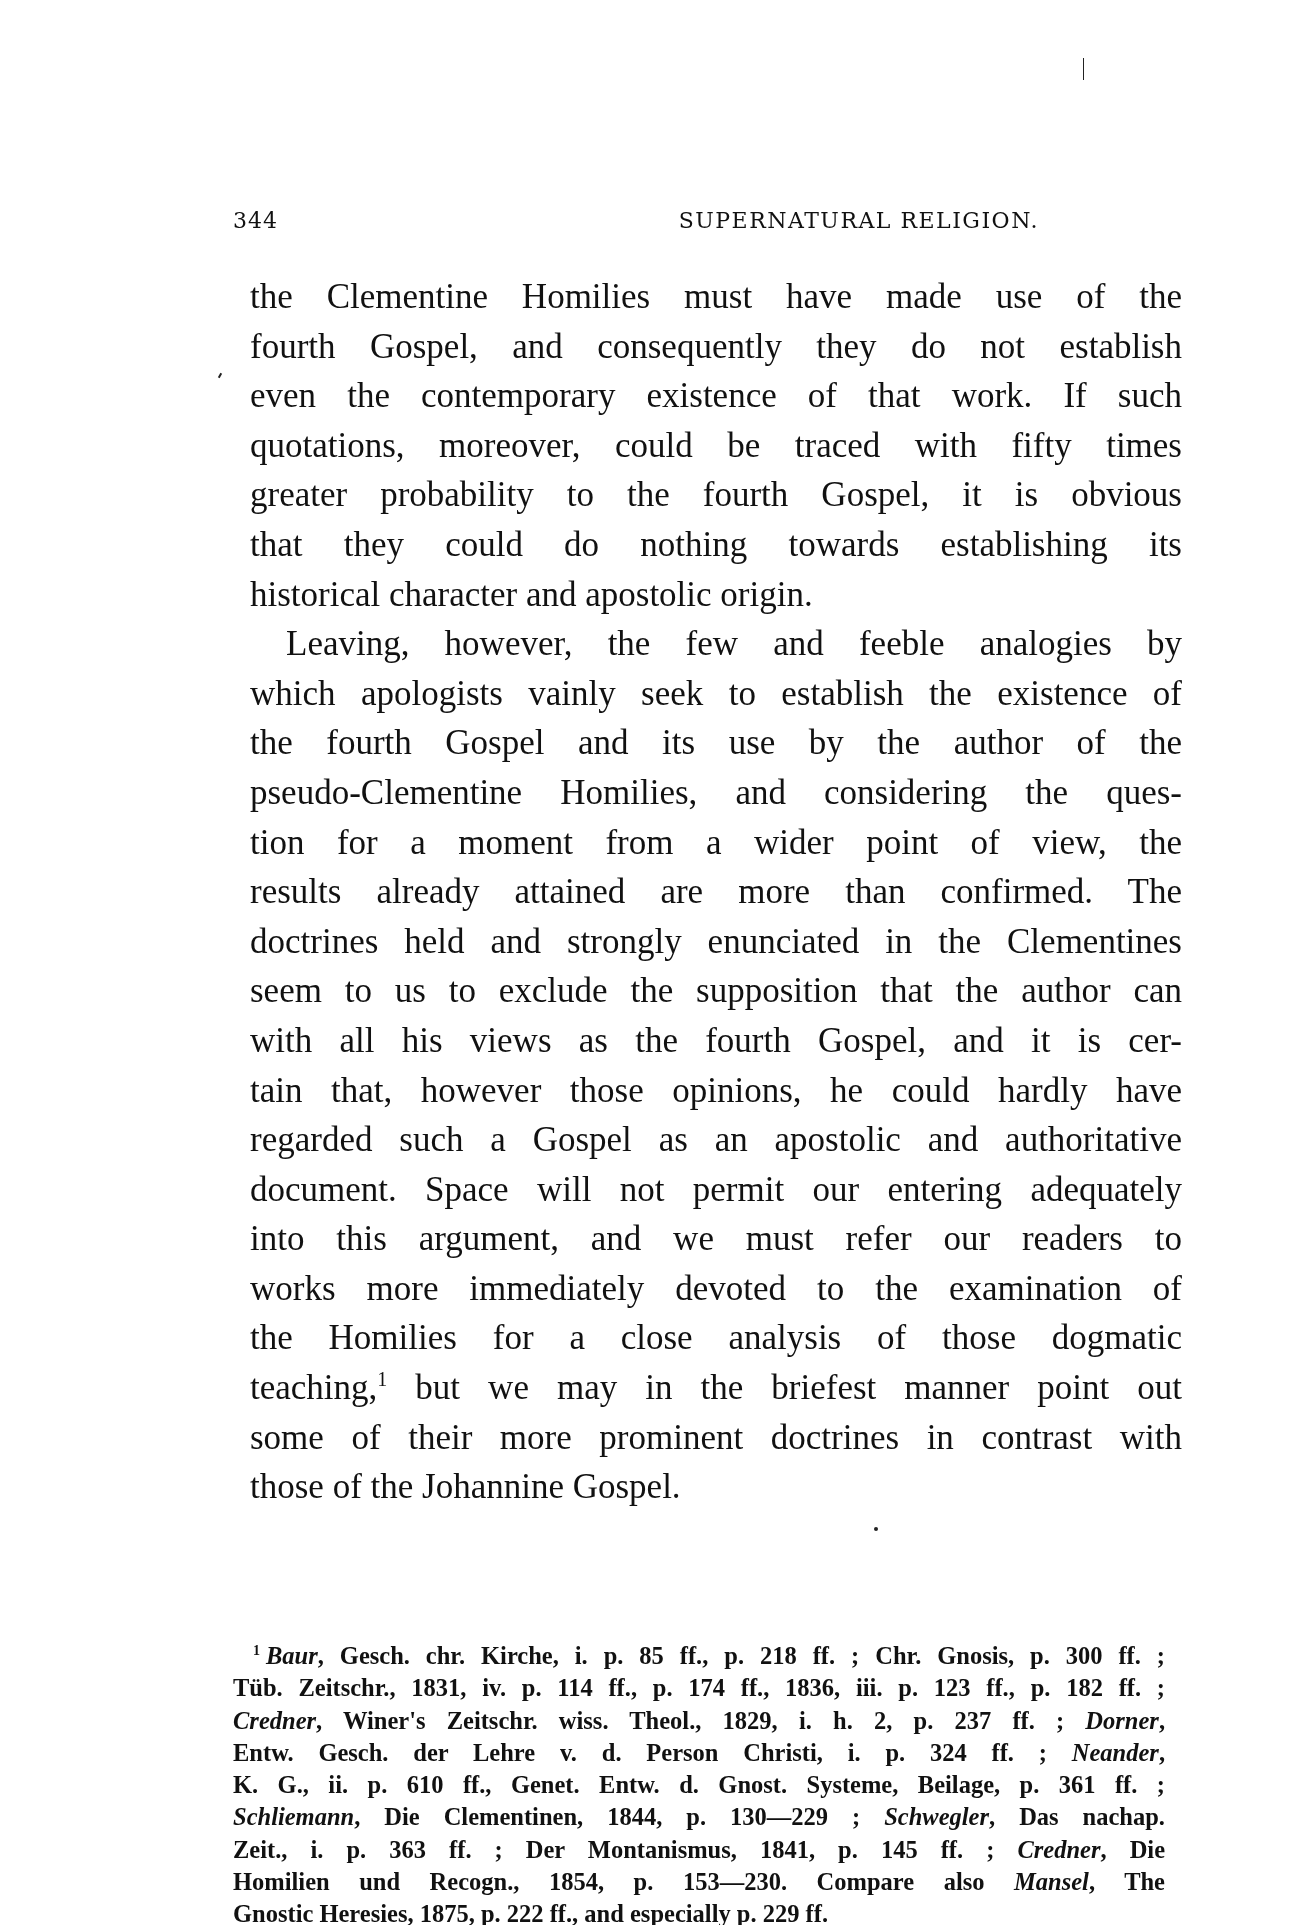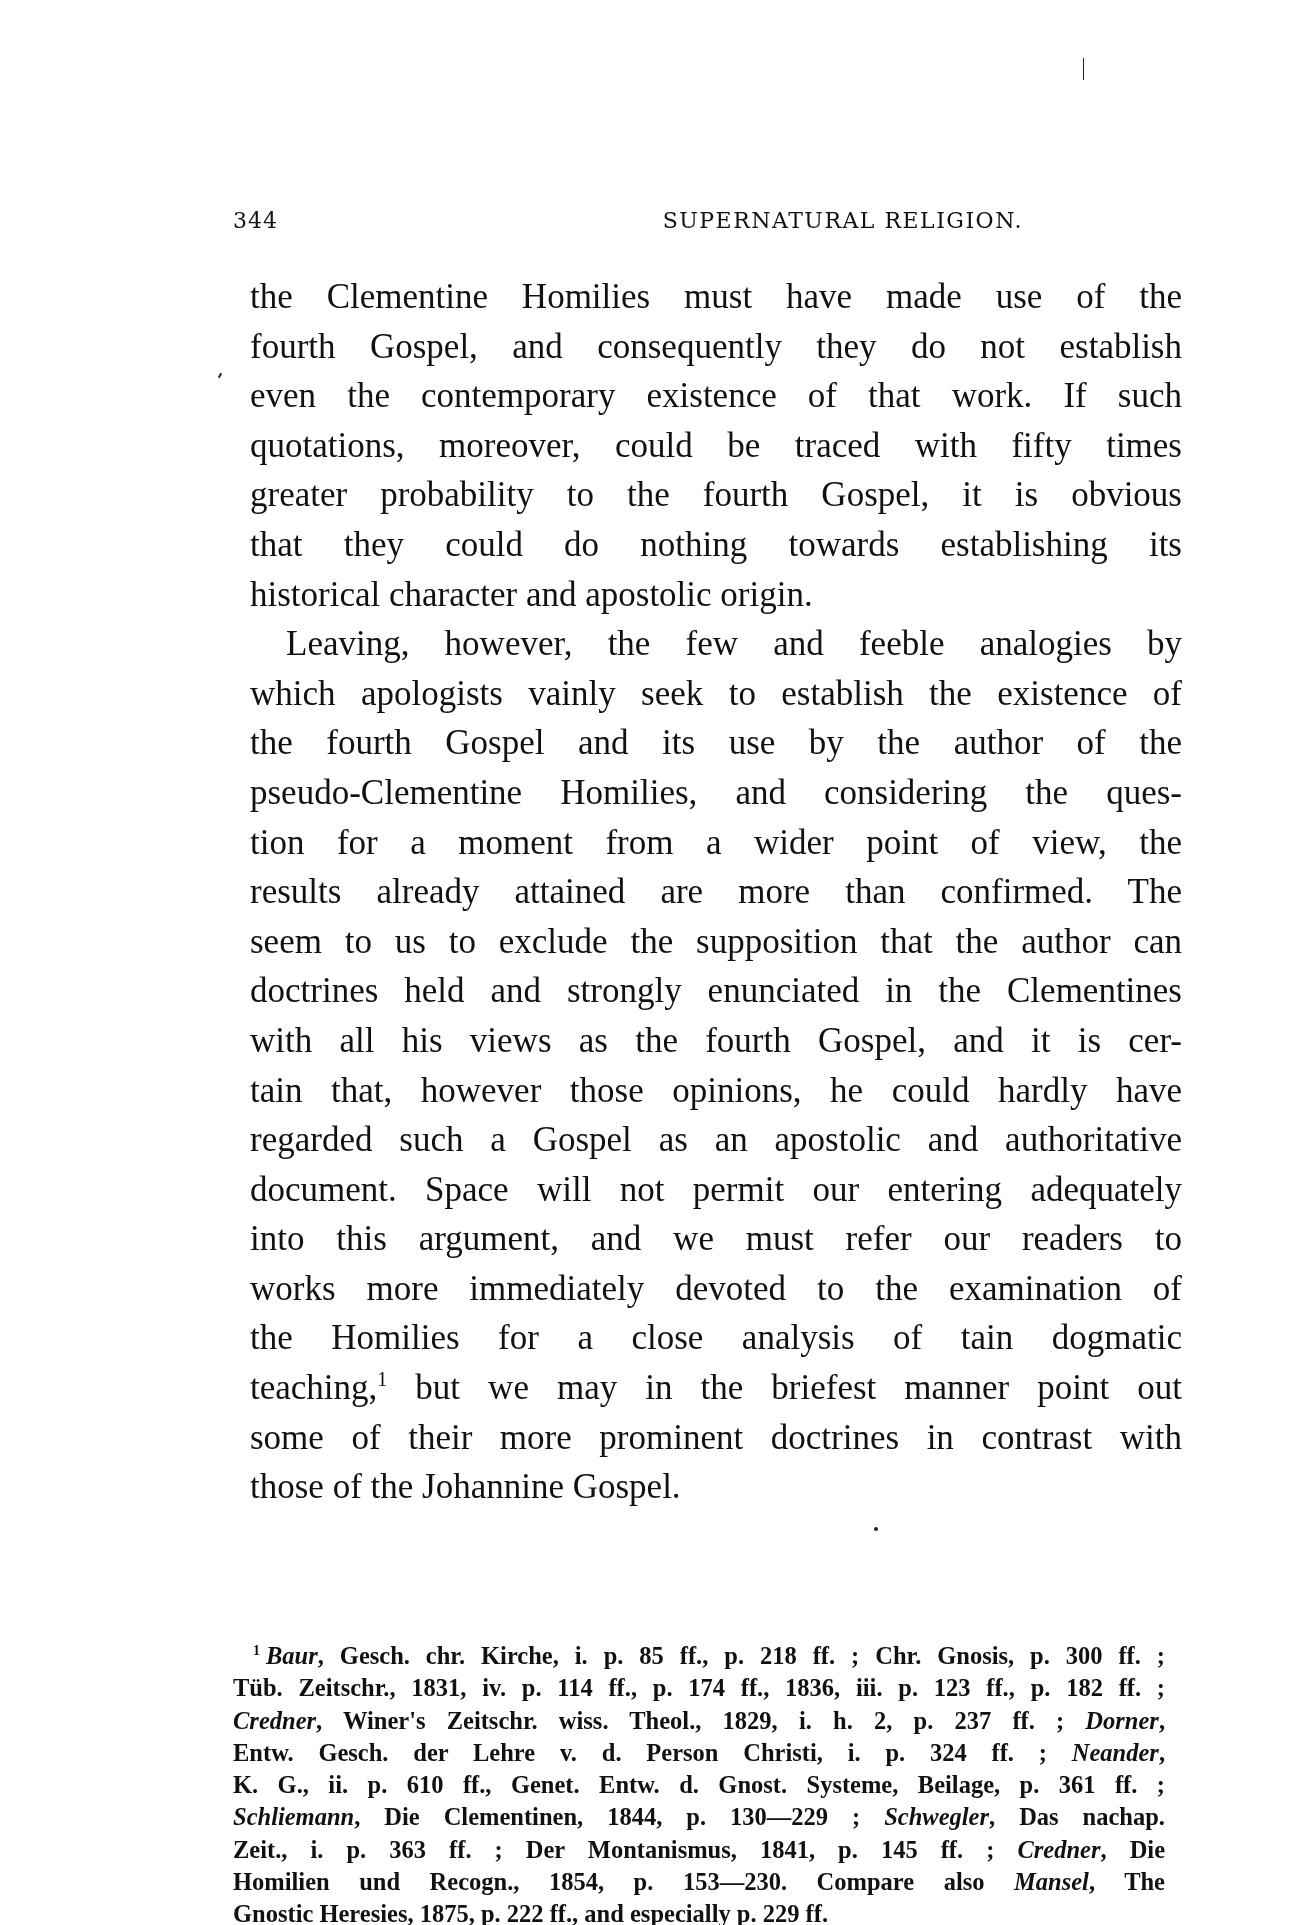--- a/index.html
+++ b/index.html
@@ -1,21 +1,21 @@
 <!DOCTYPE html>
 <html><head>
 <meta charset="utf-8">
 <style>
   html, body { margin: 0; padding: 0; background: #ffffff; }
   body { width: 1292px; height: 1925px; position: relative; overflow: hidden; color: #111; }
   .page { position: absolute; left: 0; top: 0; width: 1292px; height: 1925px; margin-top: 36px; }
   .running-head { position: absolute; top: 172px; left: 233px; width: 932px; height: 40px;
     font-family: "DejaVu Serif", serif; font-size: 22px; letter-spacing: 1px; }
   .page-number { position: absolute; left: 0; top: 0; font-size: 22px; }
-  .running-title { position: absolute; left: 0; width: 790px; top: 0; text-align: right; letter-spacing: 1.5px; }
+  .running-title { position: absolute; left: 16px; width: 790px; top: 0; text-align: right; letter-spacing: 1.5px; }
   .body-text { position: absolute; top: 236px; left: 250px; width: 932px;
     font-family: "Liberation Serif", serif; font-size: 35px; line-height: 49.6px; }
   .line { display: block; white-space: nowrap; text-align: justify; text-align-last: justify; height: 49.6px; }
   .line.last { text-align-last: left; }
   .line.indent { padding-left: 36px; }
   .fn-marker-sup { font-size: 20px; vertical-align: super; line-height: 0; }
   .footnotes { position: absolute; top: 1604px; left: 233px; width: 932px;
     font-family: "Liberation Serif", serif; font-size: 24.5px; line-height: 32.3px; font-weight: bold; }
   .fn-line { display: block; white-space: nowrap; text-align: justify; text-align-last: justify; height: 32.3px; }
   .fn-line.first { padding-left: 20px; }
@@ -50,29 +50,29 @@
     <span class="line">quotations, moreover, could be traced with fifty times</span>
     <span class="line">greater probability to the fourth Gospel, it is obvious</span>
     <span class="line">that they could do nothing towards establishing its</span>
     <span class="line last">historical character and apostolic origin.</span>
     <span class="line indent">Leaving, however, the few and feeble analogies by</span>
     <span class="line">which apologists vainly seek to establish the existence of</span>
     <span class="line">the fourth Gospel and its use by the author of the</span>
     <span class="line">pseudo-Clementine Homilies, and considering the ques-</span>
     <span class="line">tion for a moment from a wider point of view, the</span>
     <span class="line">results already attained are more than confirmed.  The</span>
+    <span class="line">doctrines held and strongly enunciated in the Clementines</span>
     <span class="line">seem to us to exclude the supposition that the author can</span>
-    <span class="line">doctrines held and strongly enunciated in the Clementines</span>
     <span class="line">with all his views as the fourth Gospel, and it is cer-</span>
     <span class="line">tain that, however those opinions, he could hardly have</span>
     <span class="line">regarded such a Gospel as an apostolic and authoritative</span>
     <span class="line">document.  Space will not permit our entering adequately</span>
     <span class="line">into this argument, and we must refer our readers to</span>
     <span class="line">works more immediately devoted to the examination of</span>
-    <span class="line">the Homilies for a close analysis of tain dogmatic</span>
+    <span class="line">the Homilies for a close analysis of those dogmatic</span>
     <span class="line"><span>teaching,</span><sup class="fn-marker-sup">1</sup><span> but we may in the briefest manner point out</span></span>
     <span class="line">some of their more prominent doctrines in contrast with</span>
     <span class="line last">those of the Johannine Gospel.</span>
   </div>
 
   <div class="footnotes">
     <span class="fn-line first"><sup class="fn-sup">1</sup><i>Baur</i><span>, Gesch. chr. Kirche, i. p. 85 ff., p. 218 ff. ; Chr. Gnosis, p. 300 ff. ;</span></span>
     <span class="fn-line"><span>Tüb. Zeitschr., 1831, iv. p. 114 ff., p. 174 ff., 1836, iii. p. 123 ff., p. 182 ff. ;</span></span>
     <span class="fn-line"><i>Credner</i><span>, Winer's Zeitschr. wiss. Theol., 1829, i. h. 2, p. 237 ff. ; </span><i>Dorner</i><span>,</span></span>
     <span class="fn-line"><span>Entw. Gesch. der Lehre v. d. Person Christi, i. p. 324 ff. ; </span><i>Neander</i><span>,</span></span>

